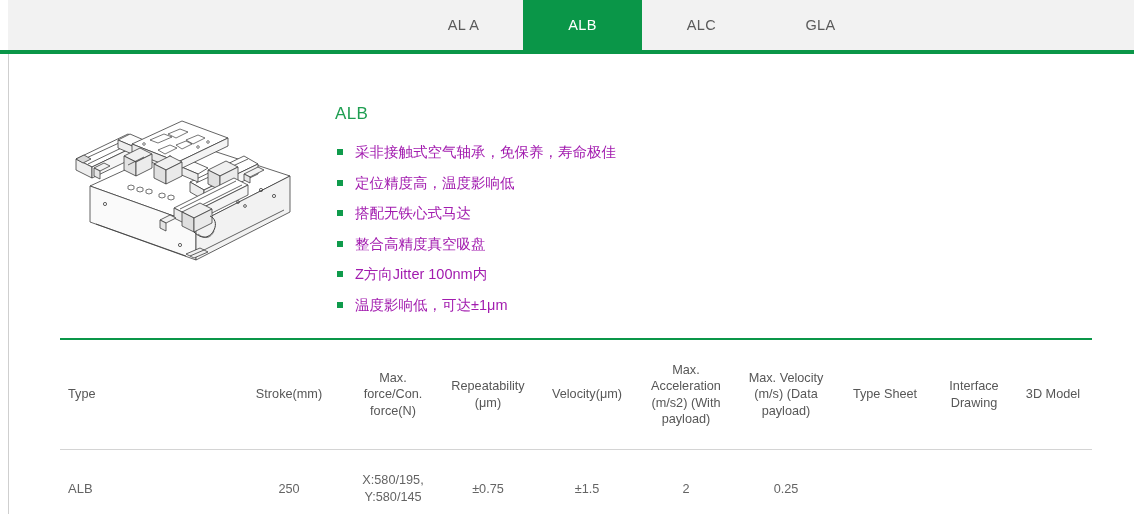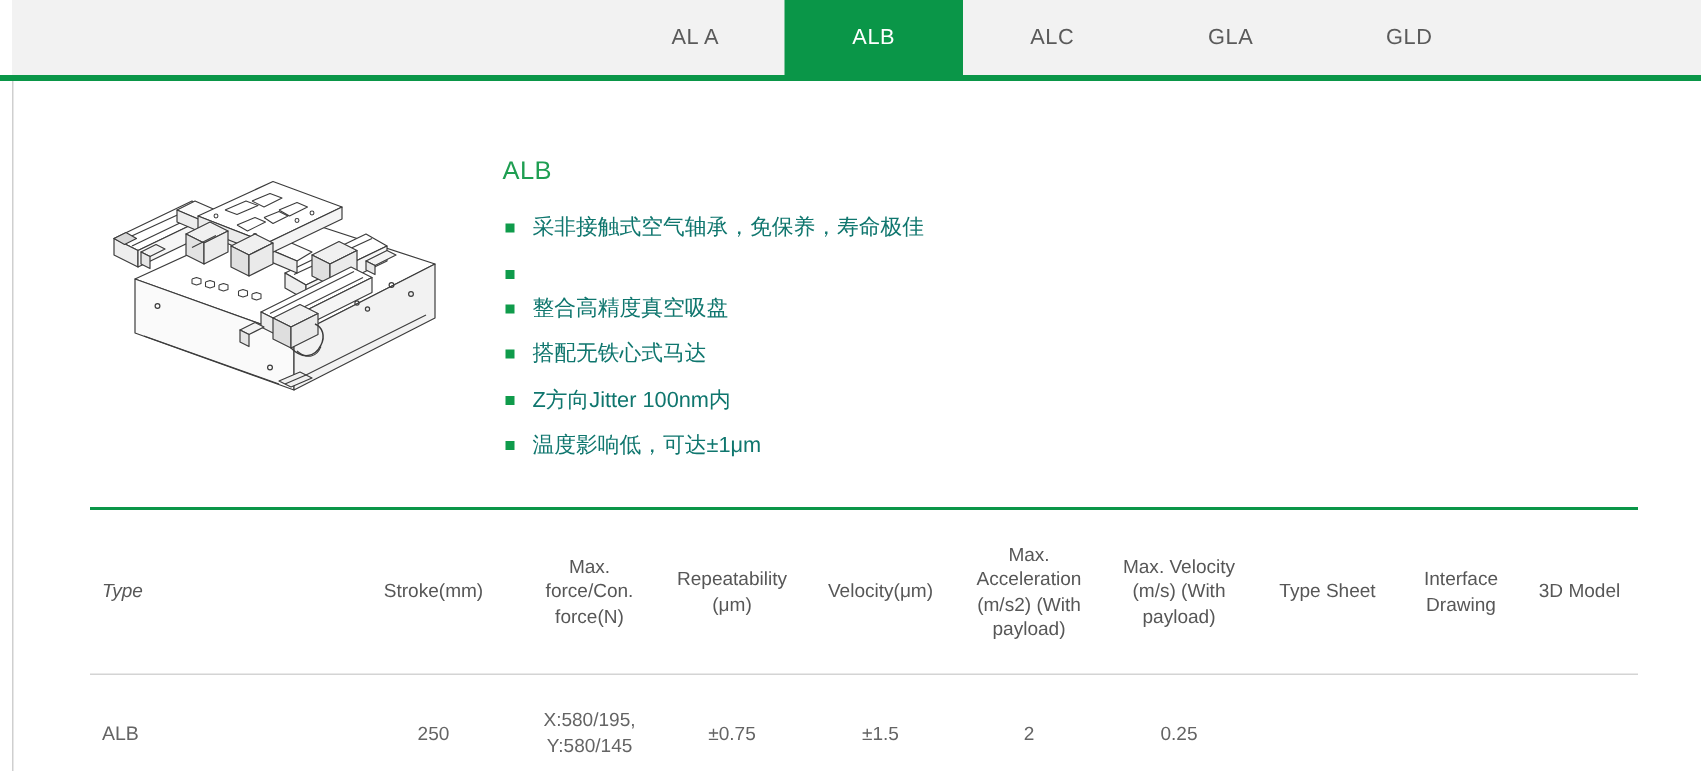--- a/index.html
+++ b/index.html
@@ -103,21 +103,21 @@
   .feature-list {
     list-style: none;
     margin: 0;
     padding: 0;
   }
   .feature-item {
     display: flex;
     align-items: flex-start;
     margin-bottom: 11px;
     font-size: 14.5px;
-    color: #0f766e;
+    color: #a21caf;
     line-height: 1.35;
   }
   .feature-bullet {
     flex: 0 0 auto;
     width: 6px;
     height: 6px;
     background: #0f9b4b;
     margin: 6px 12px 0 2px;
   }
   .feature-text { display: block; }
@@ -138,21 +138,21 @@
     font-weight: normal;
     font-size: 12.7px;
     color: #575757;
     padding: 22px 4px 22px 4px;
     text-align: center;
     vertical-align: middle;
     line-height: 1.28;
     border-top: 2px solid #0a9648;
     border-bottom: 1px solid #d4d4d4;
   }
-  table.spec thead th.col-type { text-align: left; padding-left: 8px; font-style: italic; }
+  table.spec thead th.col-type { text-align: left; padding-left: 8px; }
   table.spec tbody td {
     font-size: 12.7px;
     color: #646464;
     padding: 22px 4px 22px 4px;
     text-align: center;
     vertical-align: middle;
     line-height: 1.35;
     border-bottom: 1.5px solid #0a9648;
   }
   table.spec tbody td.col-type { text-align: left; padding-left: 8px; font-size: 13px; }
@@ -180,23 +180,20 @@
     </div>
     <div class="tab active">
       <span>ALB</span>
     </div>
     <div class="tab">
       <span>ALC</span>
     </div>
     <div class="tab">
       <span>GLA</span>
     </div>
-    <div class="tab">
-      <span>GLD</span>
-    </div>
   </div>
 </div>
 <div class="tabbar-underline"></div>
 
 <div class="hero">
 
   <div class="product-figure">
     <svg width="265" height="190" viewBox="0 0 265 190">
       <g fill="none" stroke="#3c3c3c" stroke-width="0.8" stroke-linejoin="round">
 
@@ -299,28 +296,29 @@
 
   <div class="product-info">
     <h2 class="product-title">ALB</h2>
     <ul class="feature-list">
       <li class="feature-item">
         <span class="feature-bullet"></span>
         <span class="feature-text">采非接触式空气轴承，免保养，寿命极佳</span>
       </li>
       <li class="feature-item">
         <span class="feature-bullet"></span>
+        <span class="feature-text">定位精度高，温度影响低</span>
+      </li>
+      <li class="feature-item">
+        <span class="feature-bullet"></span>
+        <span class="feature-text">搭配无铁心式马达</span>
       </li>
       <li class="feature-item">
         <span class="feature-bullet"></span>
         <span class="feature-text">整合高精度真空吸盘</span>
-      </li>
-      <li class="feature-item">
-        <span class="feature-bullet"></span>
-        <span class="feature-text">搭配无铁心式马达</span>
       </li>
       <li class="feature-item">
         <span class="feature-bullet"></span>
         <span class="feature-text">Z方向Jitter 100nm内</span>
       </li>
       <li class="feature-item">
         <span class="feature-bullet"></span>
         <span class="feature-text">温度影响低，可达±1μm</span>
       </li>
     </ul>
@@ -342,21 +340,21 @@
       <col class="col-w-model">
     </colgroup>
     <thead>
       <tr>
         <th class="col-type">Type</th>
         <th>Stroke(mm)</th>
         <th>Max. force/Con. force(N)</th>
         <th>Repeatability (μm)</th>
         <th>Velocity(μm)</th>
         <th>Max. Acceleration (m/s2) (With payload)</th>
-        <th>Max. Velocity (m/s) (With payload)</th>
+        <th>Max. Velocity (m/s) (Data payload)</th>
         <th>Type Sheet</th>
         <th>Interface Drawing</th>
         <th>3D Model</th>
       </tr>
     </thead>
     <tbody>
       <tr>
         <td class="col-type">ALB</td>
         <td>250</td>
         <td>X:580/195, Y:580/145</td>

